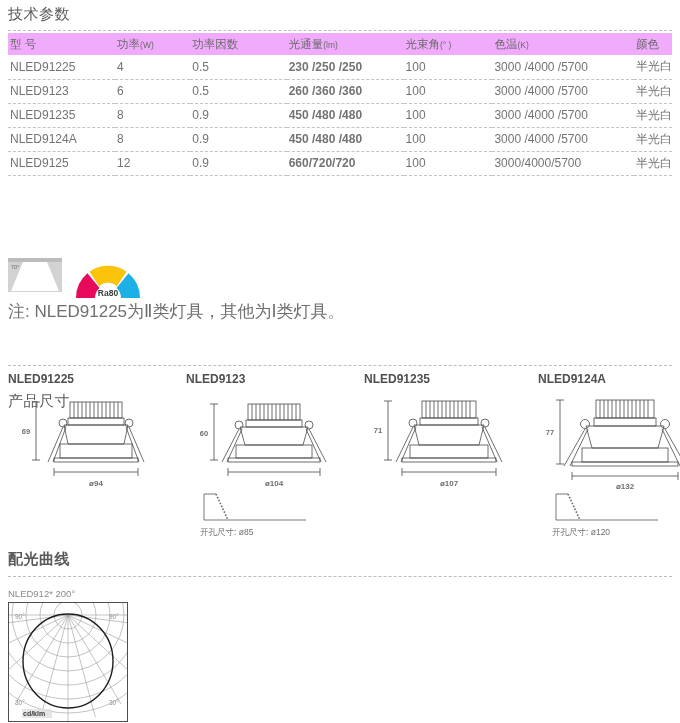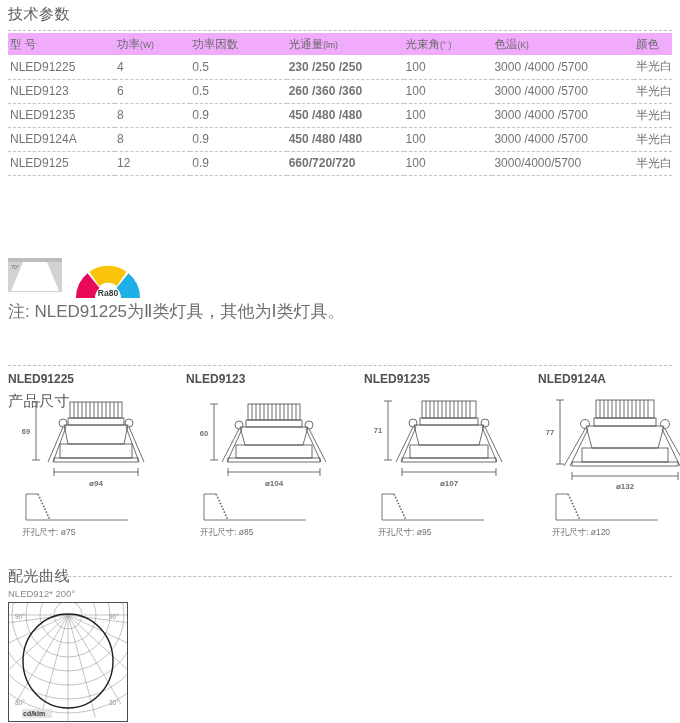--- a/index.html
+++ b/index.html
@@ -224,31 +224,20 @@
                 <path d="M118 35 L131 70"></path>
             </g>
             <line x1="46" y1="80" x2="130" y2="80"></line>
             <line x1="46" y1="76" x2="46" y2="84"></line>
             <line x1="130" y1="76" x2="130" y2="84"></line>
           </g>
           <text x="18" y="42" text-anchor="middle" font-family="Liberation Sans, sans-serif" font-size="7.5" fill="#6f6f6f">69</text>
           <text x="88" y="94" text-anchor="middle" font-family="Liberation Sans, sans-serif" font-size="8" fill="#6f6f6f">ø94</text>
         </svg>
       </div>
-      <div class="dim-hole">
-        <svg width="175" height="34" viewBox="0 0 175 34">
-          <g stroke="#6a6a6a" fill="none" stroke-width="0.9">
-            <line x1="18" y1="2" x2="18" y2="28"></line>
-            <line x1="18" y1="2" x2="30" y2="2"></line>
-            <line x1="18" y1="28" x2="120" y2="28"></line>
-          </g>
-          <path d="M30 2 L42 28" stroke="#6a6a6a" fill="none" stroke-width="1.6" stroke-dasharray="1.6 1.6"></path>
-        </svg>
-        <div class="hole-label">开孔尺寸: ø75</div>
-      </div>
     </div>
 
     <div class="dim-cell" style="left:186px;">
       <div class="dim-title">NLED9123</div>
       <div class="dim-draw">
         <svg width="175" height="100" viewBox="0 0 175 100">
           <g stroke="#5c5c5c" fill="none" stroke-width="0.9">
             <line x1="28" y1="12" x2="28" y2="68"></line>
             <line x1="24" y1="12" x2="32" y2="12"></line>
             <line x1="24" y1="68" x2="32" y2="68"></line>
@@ -331,31 +320,20 @@
               <path d="M121 35 L138 70"></path>
                 <path d="M118 35 L133 70"></path>
             </g>
             <line x1="38" y1="80" x2="132" y2="80"></line>
             <line x1="38" y1="76" x2="38" y2="84"></line>
             <line x1="132" y1="76" x2="132" y2="84"></line>
           </g>
           <text x="14" y="41" text-anchor="middle" font-family="Liberation Sans, sans-serif" font-size="7.5" fill="#6f6f6f">71</text>
           <text x="85" y="94" text-anchor="middle" font-family="Liberation Sans, sans-serif" font-size="8" fill="#6f6f6f">ø107</text>
         </svg>
-      </div>
-      <div class="dim-hole">
-        <svg width="175" height="34" viewBox="0 0 175 34">
-          <g stroke="#6a6a6a" fill="none" stroke-width="0.9">
-            <line x1="18" y1="2" x2="18" y2="28"></line>
-            <line x1="18" y1="2" x2="30" y2="2"></line>
-            <line x1="18" y1="28" x2="120" y2="28"></line>
-          </g>
-          <path d="M30 2 L42 28" stroke="#6a6a6a" fill="none" stroke-width="1.6" stroke-dasharray="1.6 1.6"></path>
-        </svg>
-        <div class="hole-label">开孔尺寸: ø95</div>
       </div>
     </div>
 
     <div class="dim-cell" style="left:538px;">
       <div class="dim-title">NLED9124A</div>
       <div class="dim-draw">
         <svg width="175" height="100" viewBox="0 0 175 100">
           <g stroke="#5c5c5c" fill="none" stroke-width="0.9">
             <line x1="22" y1="8" x2="22" y2="72"></line>
             <line x1="18" y1="8" x2="26" y2="8"></line>
@@ -402,21 +380,21 @@
             <line x1="18" y1="28" x2="120" y2="28"></line>
           </g>
           <path d="M30 2 L42 28" stroke="#6a6a6a" fill="none" stroke-width="1.6" stroke-dasharray="1.6 1.6"></path>
         </svg>
         <div class="hole-label">开孔尺寸: ø120</div>
       </div>
     </div>
 
   </div>
 
-  <div class="section-head" style="top:567px;">配光曲线</div>
+  <div class="section-head" style="top:550px;font-weight:bold;">配光曲线</div>
   <div class="section-rule" style="top:576px; width:664px;"></div>
 
   <div class="photo-wrap">
     <div class="photo-label">NLED912*  200°</div>
     <div class="polar-box">
       <svg width="118" height="118" viewBox="0 0 118 118">
         <defs>
           <clipPath id="boxclip">
               <rect x="0" y="0" width="118" height="118"></rect>
             </clipPath>

